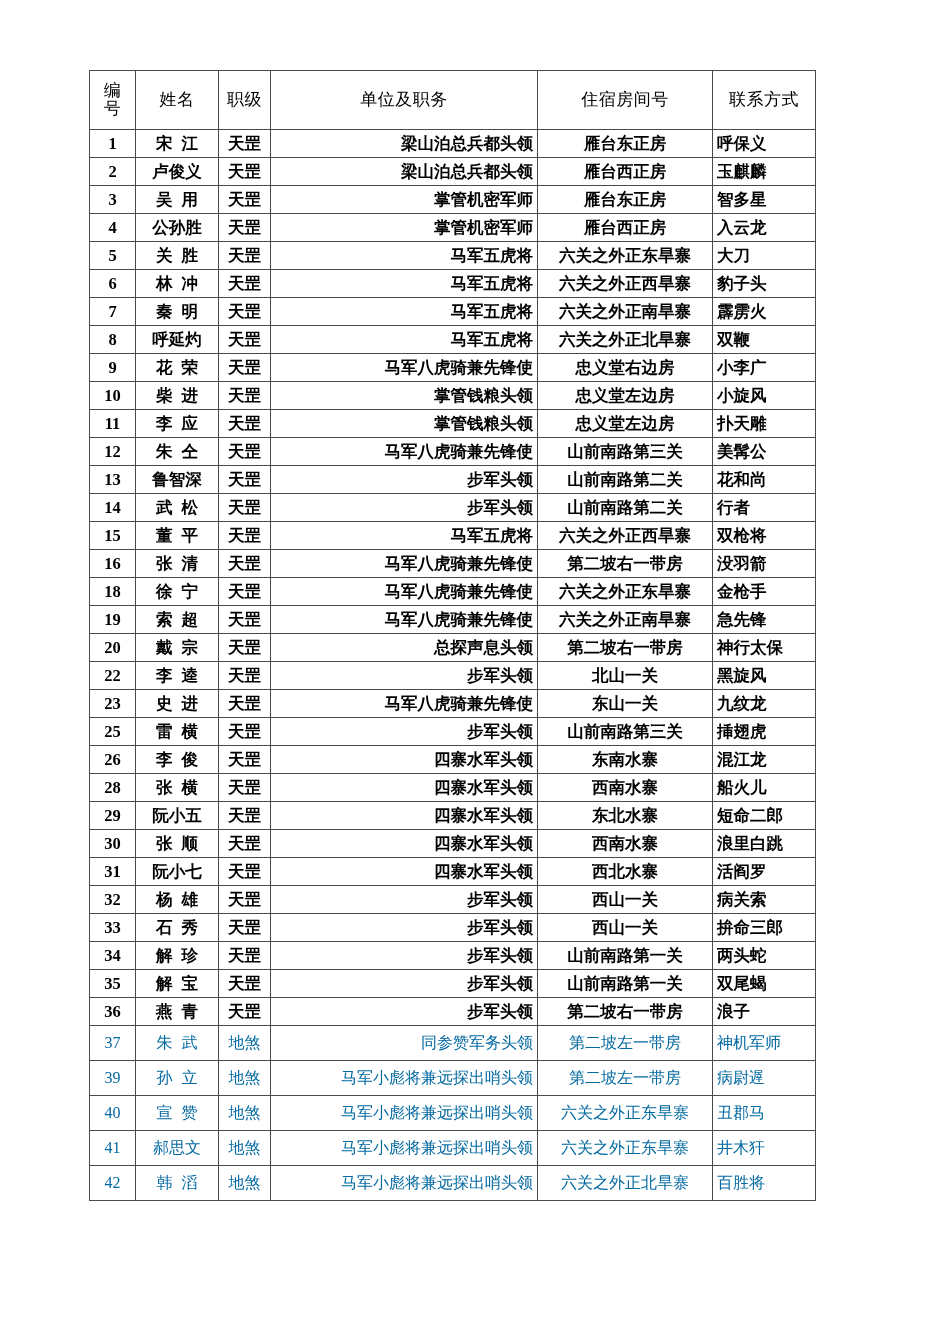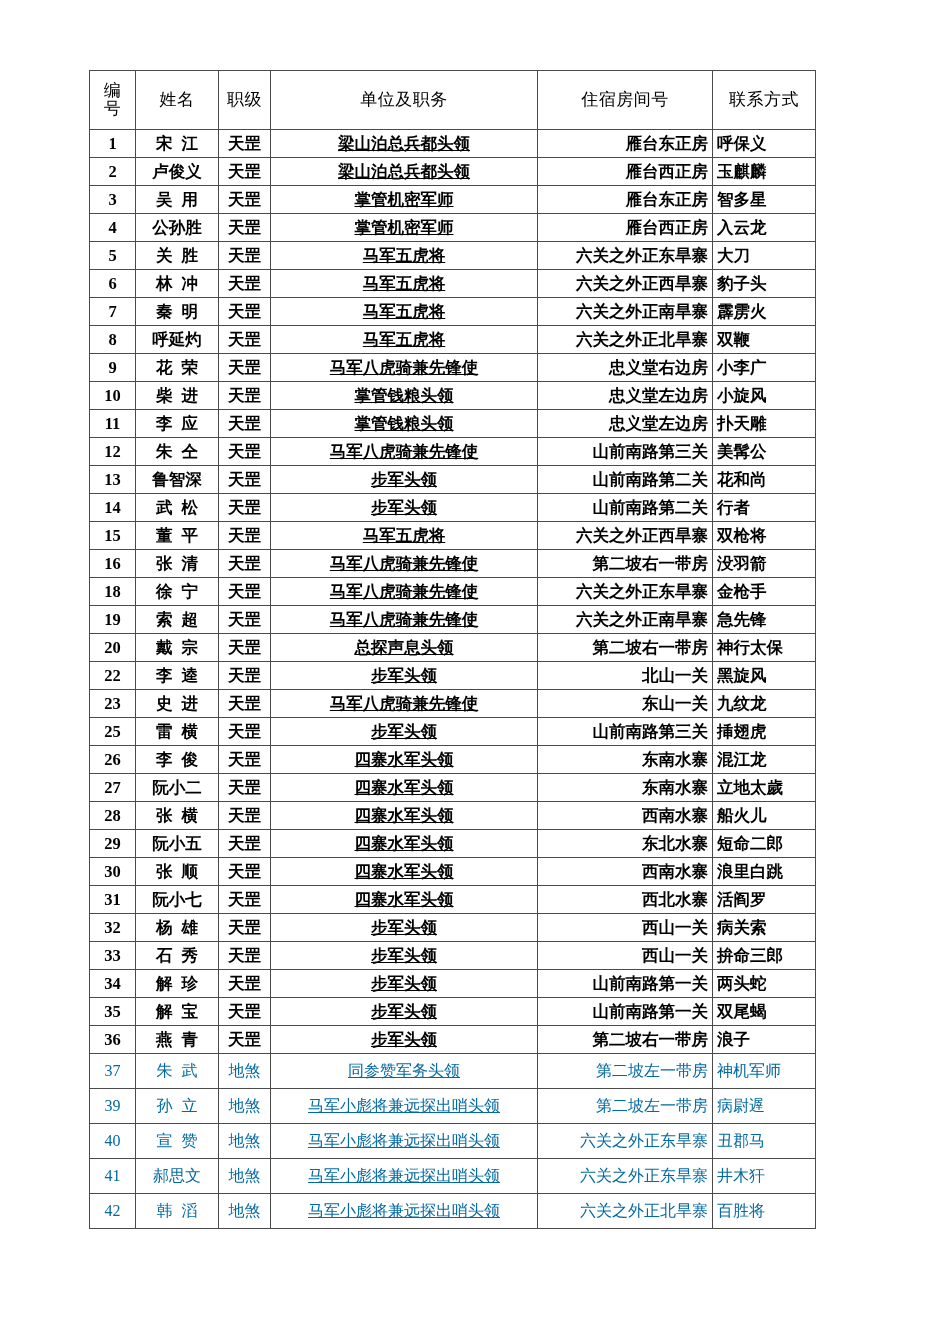--- a/index.html
+++ b/index.html
@@ -75,22 +75,22 @@
   tbody tr.disha td {
     height: 34px;
     font-size: 16px;
     font-weight: normal;
     color: #0369a1;
   }
 
   td.cell-id    { text-align: center; font-family: "Liberation Serif", serif; }
   td.cell-name  { text-align: center; }
   td.cell-rank  { text-align: center; }
-  td.cell-duty  { text-align: center;  padding-left: 3px; text-decoration: underline; }
-  td.cell-room  { text-align: right;  padding-left: 5px; font-family: Liberation Mono, monospace; }
+  td.cell-duty  { text-align: right;  padding-left: 3px; }
+  td.cell-room  { text-align: center;  padding-left: 5px; font-family: Liberation Mono, monospace; }
   td.cell-alias { }
 
   
   td.cell-name .n2 { letter-spacing: 9px; padding-left: 9px; }
   td.cell-name .n3 { letter-spacing: 0px; }
 </style>
 </head>
 <body>
 
 <div id="roster-sheet">
@@ -292,28 +292,20 @@
         </tr>
         <tr class="tiangang">
           <td class="cell-id">26</td>
           <td class="cell-name"><span class="n2">李俊</span></td>
           <td class="cell-rank">天罡</td>
           <td class="cell-duty">四寨水军头领</td>
           <td class="cell-room">东南水寨</td>
           <td class="cell-alias">混江龙</td>
         </tr>
         <tr class="tiangang">
-          <td class="cell-id">27</td>
-          <td class="cell-name"><span class="n3">阮小二</span></td>
-          <td class="cell-rank">天罡</td>
-          <td class="cell-duty">四寨水军头领</td>
-          <td class="cell-room">东南水寨</td>
-          <td class="cell-alias">立地太歲</td>
-        </tr>
-        <tr class="tiangang">
           <td class="cell-id">28</td>
           <td class="cell-name"><span class="n2">张横</span></td>
           <td class="cell-rank">天罡</td>
           <td class="cell-duty">四寨水军头领</td>
           <td class="cell-room">西南水寨</td>
           <td class="cell-alias">船火儿</td>
         </tr>
         <tr class="tiangang">
           <td class="cell-id">29</td>
           <td class="cell-name"><span class="n3">阮小五</span></td>

